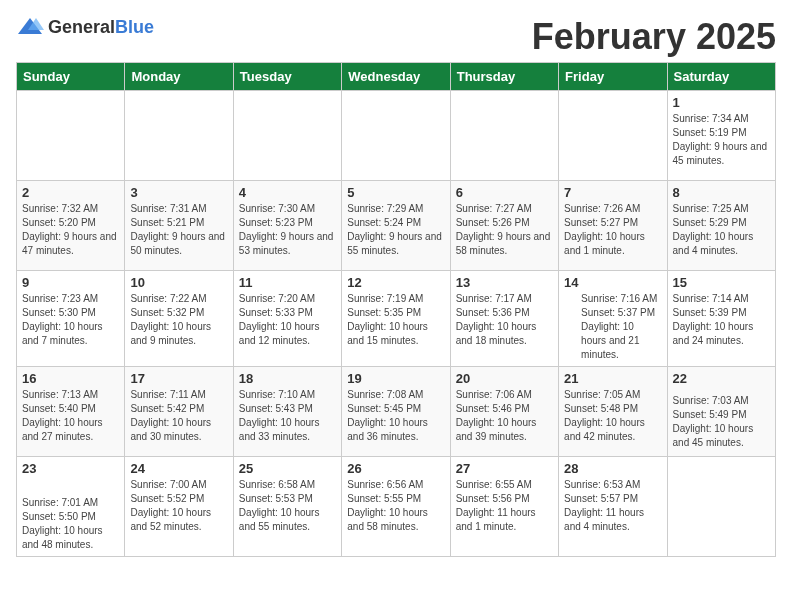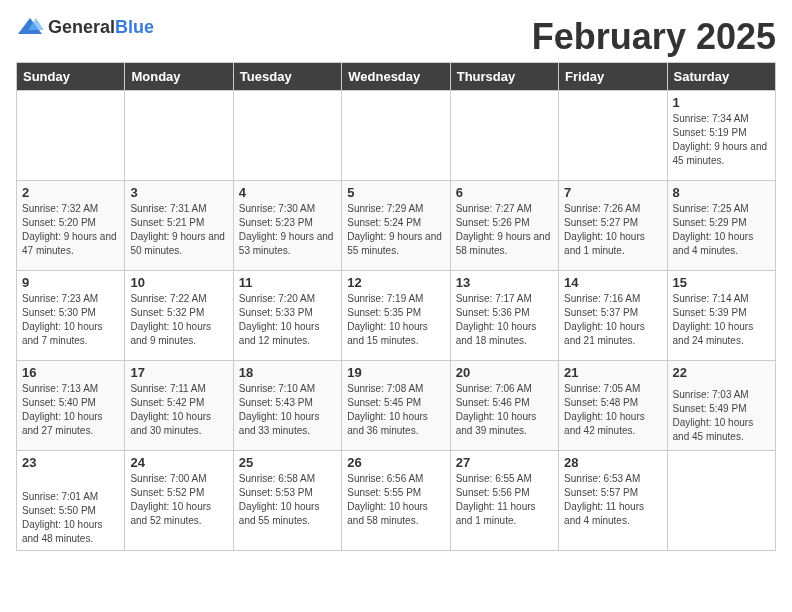--- a/index.html
+++ b/index.html
@@ -46,21 +46,21 @@
     .calendar-subtitle {
       font-size: 16px;
       color: #555;
     }
     table {
       width: 100%;
       border-collapse: collapse;
       table-layout: fixed;
     }
     thead tr th {
-      background-color: #404040;
+      background-color: #15803d;
       color: #fff;
       text-align: left;
       padding: 6px 6px;
       font-size: 13px;
       font-weight: bold;
       border: 1px solid #ccc;
     }
     tbody tr td {
       border: 1px solid #ccc;
       vertical-align: top;
@@ -206,21 +206,21 @@
 Daylight: 10 hours and 15 minutes.</div>
         </td>
         <td>
           <span class="day-number">13</span>
           <div class="day-info" style="white-space: pre-line;">Sunrise: 7:17 AM
 Sunset: 5:36 PM
 Daylight: 10 hours and 18 minutes.</div>
         </td>
         <td>
           <span class="day-number">14</span>
-          <div class="day-info" style="white-space: pre-line;">Sunrise: 7:16 AM
+          <div class="day-info" style="white-space: pre-line; margin-left: 17px;">Sunrise: 7:16 AM
 Sunset: 5:37 PM
 Daylight: 10 hours and 21 minutes.</div>
         </td>
         <td>
           <span class="day-number">15</span>
           <div class="day-info" style="white-space: pre-line;">Sunrise: 7:14 AM
 Sunset: 5:39 PM
 Daylight: 10 hours and 24 minutes.</div>
         </td>
       </tr>

